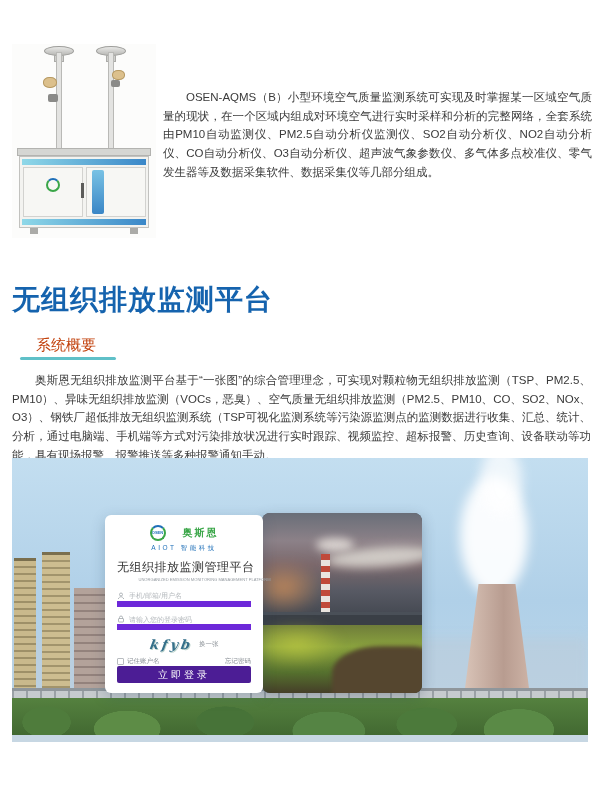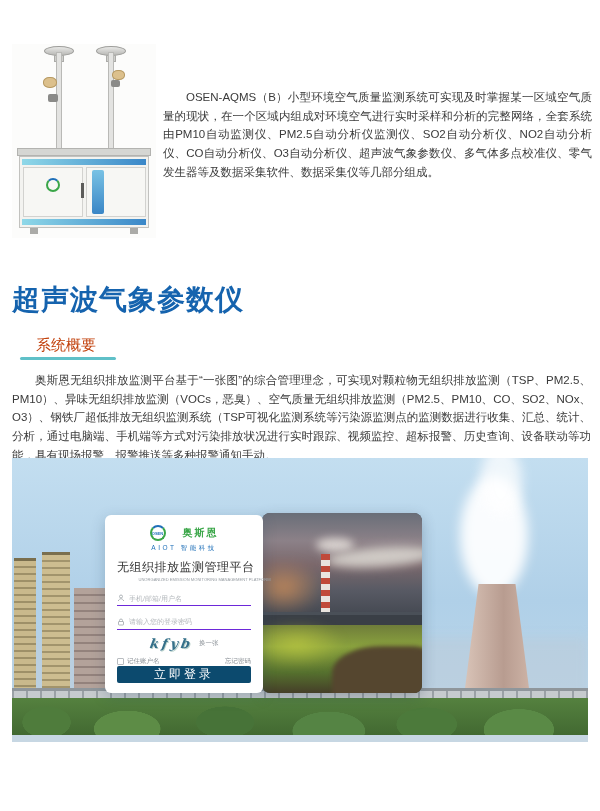--- a/index.html
+++ b/index.html
@@ -99,36 +99,36 @@
           border-radius:6px; box-shadow:0 4px 14px rgba(40,70,100,.25); padding:9px 12px 10px 12px;
           display:flex; flex-direction:column; z-index:3; }
   .logo-row { display:flex; align-items:center; justify-content:center; gap:5px; height:20px; }
   .ring { width:16px; height:16px; border-radius:50%; border:2px solid #3aa648; border-top-color:#1e6fb8;
           display:flex; align-items:center; justify-content:center; font-size:4px; color:#1e6fb8; font-weight:bold; }
   .brand { font-size:10px; font-weight:bold; color:#3aa648; letter-spacing:2px;margin-left:12px; }
   .brand-sub { text-align:center; font-size:6.5px; color:#1e6fb8; letter-spacing:2.5px; margin-top:2px; }
   .card-title { text-align:center; font-size:12px; color:#333; margin-top:6px; white-space:nowrap; letter-spacing:.5px; }
   .card-sub { text-align:center; font-size:6px; color:#9aa0a6; white-space:nowrap;
               transform:scale(.68); transform-origin:center; margin-top:1px; }
-  .fld { display:flex; align-items:center; gap:4px; border-bottom:1px solid #6d28d9; height:17px; margin-top:8px; }
+  .fld { display:flex; align-items:center; gap:4px; border-bottom:6px solid #6d28d9; height:17px; margin-top:8px; }
   .fld svg { flex:0 0 auto; }
   .fld input { border:none; outline:none; width:100%; font-size:7px; color:#333;
                font-family:"Liberation Sans","DejaVu Sans",sans-serif; }
   .fld input::placeholder { color:#b5b9bd; }
   .cap-row { display:flex; align-items:center; justify-content:center; gap:6px; height:20px; margin-top:5px; }
   .cap-img { font-family:"DejaVu Serif",serif; font-style:italic; font-weight:bold; font-size:13px;
              color:#35708a; letter-spacing:3px; transform:skewX(-10deg);
              text-shadow:1px 1px 0 rgba(60,130,110,.35); cursor:pointer; }
   .cap-ref { font-size:6.5px; color:#8a9096; cursor:pointer; }
   .opt-row { display:flex; align-items:center; justify-content:space-between; margin-top:4px; }
   .remember { display:flex; align-items:center; gap:3px; font-size:6.5px; color:#8a9096; cursor:pointer; }
   .cb { width:7px; height:7px; border:1px solid #b8bcc0; border-radius:1px; background:#fff; }
   .forgot { font-size:6.5px; color:#8a9096; cursor:pointer; }
-  .login-btn { height:19px; background:#0c4a6e; color:#fff; border:none; border-radius:2px;
-               font-size:12px; letter-spacing:3px; cursor:pointer;
+  .login-btn { height:19px; background:#4c1d95; color:#fff; border:none; border-radius:2px;
+               font-size:10px; letter-spacing:3px; cursor:pointer;
                font-family:"Liberation Sans","DejaVu Sans",sans-serif; }
 
   
   .photo { position:absolute; left:250px; top:55px; width:160px; height:180px; border-radius:8px;
            overflow:hidden; z-index:2; background:#4a4e56; box-shadow:0 4px 14px rgba(40,60,80,.3); }
   .ph-sky { position:absolute; inset:0 0 45% 0;
             background:linear-gradient(180deg,#696e78 0%,#8c8188 28%,#7a686c 52%,#585a64 78%,#474b54 100%); }
   .ph-glow { position:absolute; left:-18px; top:26%; width:80px; height:55px; border-radius:50%;
              background:radial-gradient(closest-side,rgba(222,148,86,.75),transparent); filter:blur(6px); }
   .ph-smoke { position:absolute; left:40%; top:19%; width:110px; height:20px; border-radius:50%;
@@ -174,21 +174,21 @@
       </div>
       <div class="handle"></div>
       <div class="stripe bot"></div>
     </div>
     <div class="foot f1"></div>
     <div class="foot f2"></div>
   </div>
 
   <p class="para intro">OSEN-AQMS（B）小型环境空气质量监测系统可实现及时掌握某一区域空气质量的现状，在一个区域内组成对环境空气进行实时采样和分析的完整网络，全套系统由PM10自动监测仪、PM2.5自动分析仪监测仪、SO2自动分析仪、NO2自动分析仪、CO自动分析仪、O3自动分析仪、超声波气象参数仪、多气体多点校准仪、零气发生器等及数据采集软件、数据采集仪等几部分组成。</p>
 
-  <div class="h1">超声波气象参数仪</div>
+  <div class="h1">无组织排放监测平台</div>
 
   <div class="tab">
     <span>系统概要</span>
   </div>
 
   <p class="para overview">奥斯恩无组织排放监测平台基于“一张图”的综合管理理念，可实现对颗粒物无组织排放监测（TSP、PM2.5、PM10）、异味无组织排放监测（VOCs，恶臭）、空气质量无组织排放监测（PM2.5、PM10、CO、SO2、NOx、O3）、钢铁厂超低排放无组织监测系统（TSP可视化监测系统等污染源监测点的监测数据进行收集、汇总、统计、分析，通过电脑端、手机端等方式对污染排放状况进行实时跟踪、视频监控、超标报警、历史查询、设备联动等功能，具有现场报警、报警推送等多种报警通知手动。</p>
 
   <div class="banner">
     <div class="haze"></div>
     <div class="bld b1"></div>

